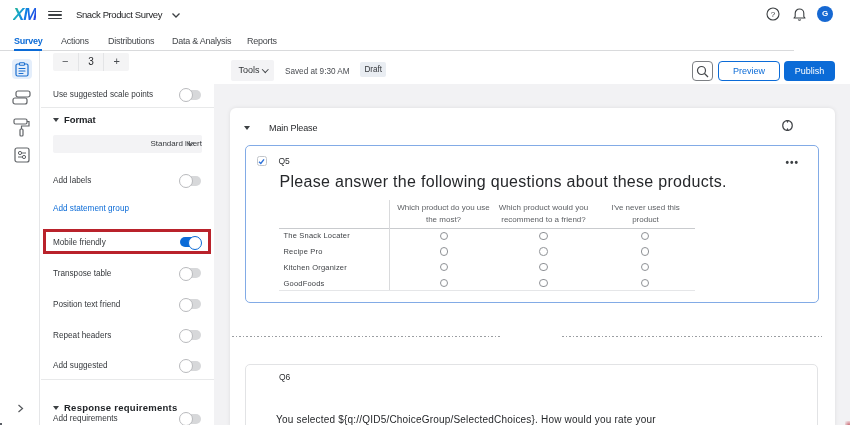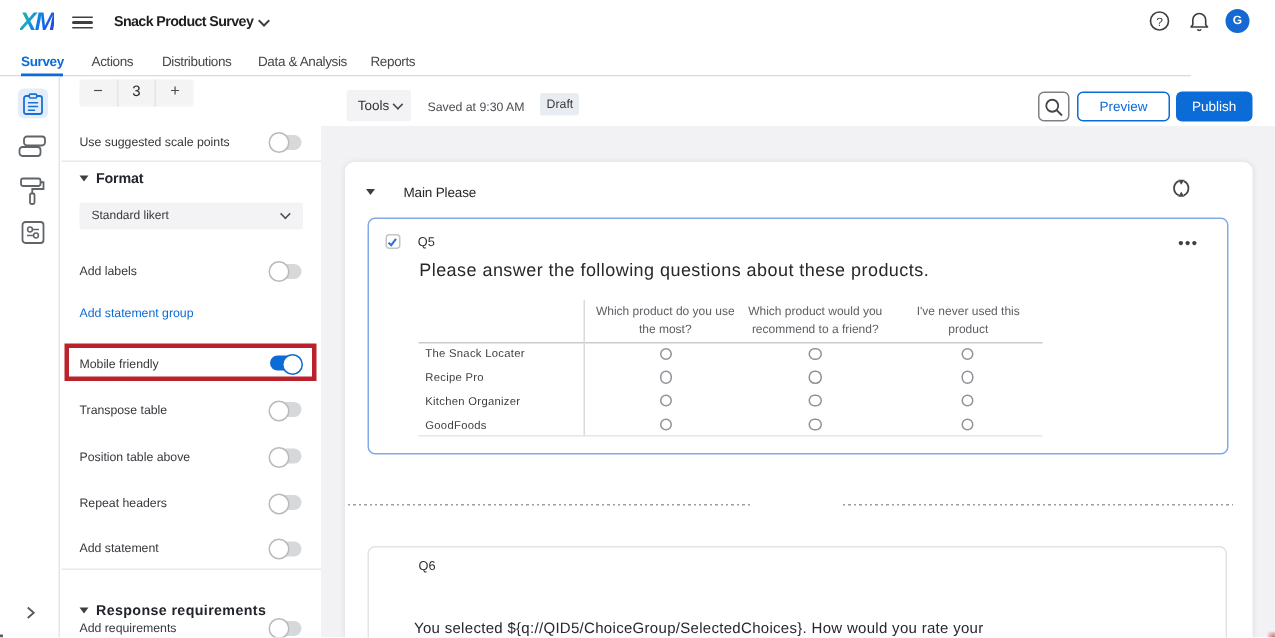--- a/index.html
+++ b/index.html
@@ -7,21 +7,21 @@
 body { font-family:"Liberation Sans", sans-serif; background:#fff; position:relative; }
 .abs { position:absolute; }
 
 
 #hdr { left:0; top:0; width:850px; height:29px; background:#fff; }
 #xm { left:13px; top:4.5px; font-size:17px; font-weight:bold; font-style:italic; letter-spacing:-1.1px;
   background:linear-gradient(115deg,#2bb673 0%,#18a8c8 28%,#0e78e8 55%,#2f35e0 100%);
   -webkit-background-clip:text; background-clip:text; color:transparent; }
 .burger { left:48px; top:11px; width:13.5px; height:8px; }
 .burger span { position:absolute; left:0; width:13.5px; height:1.4px; background:#3c4043; border-radius:1px; }
-#ttl { left:76px; top:9px; font-size:9.5px; font-weight:700; color:#1d1e20; letter-spacing:-0.4px; }
+#ttl { left:76px; top:9px; font-size:9.5px; font-weight:400; color:#1d1e20; letter-spacing:-0.4px; }
 .chev { display:inline-block; width:6px; height:6px; border-right:1.3px solid #3c4043; border-bottom:1.3px solid #3c4043; transform:rotate(45deg); }
 
 
 #tabs { left:0; top:29px; width:794px; height:22px; border-bottom:1px solid #d9dadc; background:#fff; }
 .tab { position:absolute; top:7px; font-size:9px; color:#44474b; letter-spacing:-0.25px; }
 #tab-survey { color:#0b6bd7; font-weight:700; }
 #tabline { left:14px; top:49.3px; width:28px; height:2.2px; background:#0b6bd7; }
 
 
 #rail { left:0; top:51px; width:40px; height:374px; background:#fff; border-right:1px solid #e5e6e8; }
@@ -35,21 +35,21 @@
 .toggle { position:absolute; left:139px; width:21px; height:10px; border-radius:5px; background:#d7d8da; }
 .toggle::after { content:""; position:absolute; left:-1px; top:-1.5px; width:12px; height:12px; border-radius:50%; background:#fff; border:1px solid #b9babd; }
 .toggle.on { background:#0b6bd7; }
 .toggle.on::after { left:auto; right:-1px; border-color:#0b6bd7; }
 .divider { position:absolute; left:0; width:173px; height:1px; background:#e8e9ea; }
 
 #counter { left:12px; top:2px; width:76px; height:18px; background:#f4f4f5; border-radius:2px; display:flex; }
 #counter div { flex:1; text-align:center; font-size:11px; color:#4a4d52; line-height:17.5px; }
 #counter div + div { border-left:1px solid #e3e4e6; }
 
-#selbox { left:12px; top:84px; width:149px; height:18px; background:#f3f3f5; border-radius:2px; font-size:8px; color:#35383c; line-height:18px; padding-left:8px; }
+#selbox { left:12px; top:84px; width:149px; height:18px; background:#f3f3f5; border-radius:2px; font-size:8px; color:#35383c; line-height:18px; padding-left:8px;text-align:right; }
 #selbox .chev { position:absolute; right:10px; top:5px; width:4.5px; height:4.5px; border-width:1.1px; border-color:#4a4d52; }
 
 #redbox { left:43px; top:229px; width:168px; height:25px; border:3px solid #b9222b; }
 
 
 #toolbar { left:214px; top:51px; width:636px; height:33px; background:#fff; }
 #toolsbtn { left:17px; top:8.5px; width:43px; height:21px; background:#f3f3f5; border-radius:2px; font-size:9px; color:#303336; line-height:21px; padding-left:7.5px; }
 #toolsbtn .chev { position:absolute; right:7px; top:7px; width:4.5px; height:4.5px; border-width:1.2px; border-color:#44474b; }
 #savedat { left:71px; top:15.5px; font-size:8.2px; letter-spacing:0px; color:#4a4d52; }
 #draft { left:146.4px; top:11.2px; height:15px; background:#e9edf2; border-radius:2px; font-size:8.2px; color:#35383c; line-height:15px; padding:0 4px; }
@@ -63,21 +63,21 @@
 
 #mainsurveyrow { left:14px; top:12px; width:580px; height:18px; }
 #mainsurveyrow .tri { margin-right:0; }
 #mslabel { left:25px; top:3.5px; font-size:9px; color:#26282b; letter-spacing:-0.1px; }
 
 
 #q5 { left:14.5px; top:37.5px; width:574px; height:158px; border:1px solid #82abe6; border-radius:5px; background:#fff; }
 #q5check { left:11px; top:10px; width:10px; height:10px; border:1px solid #c2c6cb; border-radius:2.5px; background:#fff; }
 #q5num { left:33px; top:10.2px; font-size:8.5px; color:#2c2e31; }
 #dots { left:540px; top:10.5px; font-size:10px; letter-spacing:1px; color:#3c4043; font-weight:bold; }
-#q5title { left:34px; top:27px; font-size:12px; letter-spacing:0.3px; color:#26282b; }
+#q5title { left:34px; top:27px; font-size:16px; letter-spacing:0.3px; color:#26282b; }
 
 
 .thdr { position:absolute; top:56px; width:101px; text-align:center; font-size:8px; color:#5c5f63; line-height:12px; }
 .rowlbl { position:absolute; left:38px; font-size:7.5px; letter-spacing:0.2px; color:#3c3f43; }
 .radio { position:absolute; width:8.5px; height:8.5px; border:1px solid #8f9296; border-radius:50%; background:#fff; }
 #hline1 { position:absolute; left:33.5px; top:81.5px; width:416px; height:1px; background:#c9cbce; }
 #hline2 { position:absolute; left:33.5px; top:144px; width:416px; height:1px; background:#e5e6e8; }
 #vline { position:absolute; left:143.5px; top:53.5px; width:1px; height:91px; background:#d9dadc; }
 
 
@@ -165,25 +165,25 @@
   <div class="divider" style="top:56px"></div>
   <div class="shead" style="top:63px"><span class="tri"></span>Format</div>
   <div id="selbox" class="abs">Standard likert<span class="chev"></span></div>
   <div class="srow" style="top:125px">Add labels</div>
   <div class="toggle" style="top:124.5px"></div>
   <div class="srow" style="top:152.5px; color:#0b6bd7;">Add statement group</div>
   <div class="srow" style="top:186.5px">Mobile friendly</div>
   <div class="toggle on" style="top:186px"></div>
   <div class="srow" style="top:217.5px">Transpose table</div>
   <div class="toggle" style="top:217px"></div>
-  <div class="srow" style="top:248.5px">Position table above</div>
+  <div class="srow" style="top:248.5px">Position text friend</div>
   <div class="toggle" style="top:248px"></div>
   <div class="srow" style="top:279.5px">Repeat headers</div>
   <div class="toggle" style="top:279px"></div>
-  <div class="srow" style="top:310px">Add statement</div>
+  <div class="srow" style="top:310px">Add suggested</div>
   <div class="toggle" style="top:309.5px"></div>
   <div class="divider" style="top:328px"></div>
   <div class="shead" style="top:335px; letter-spacing:0.25px;margin-top:16px;"><span class="tri"></span>Response requirements</div>
   <div class="srow" style="top:363px">Add requirements</div>
   <div class="toggle" style="top:362.5px"></div>
 </div>
 
 <div id="redbox" class="abs"></div>
 
 <div id="toolbar" class="abs">

